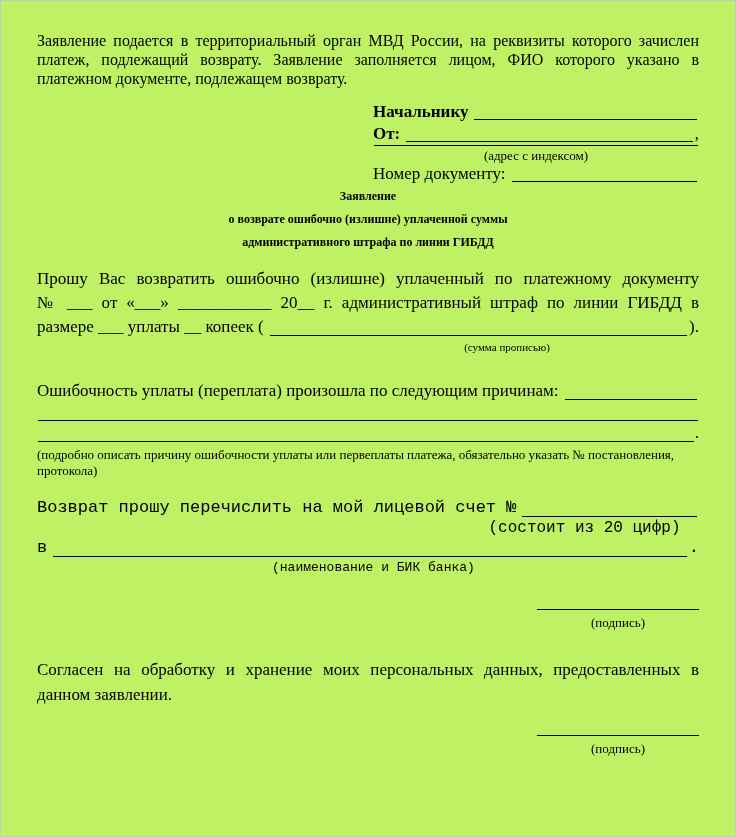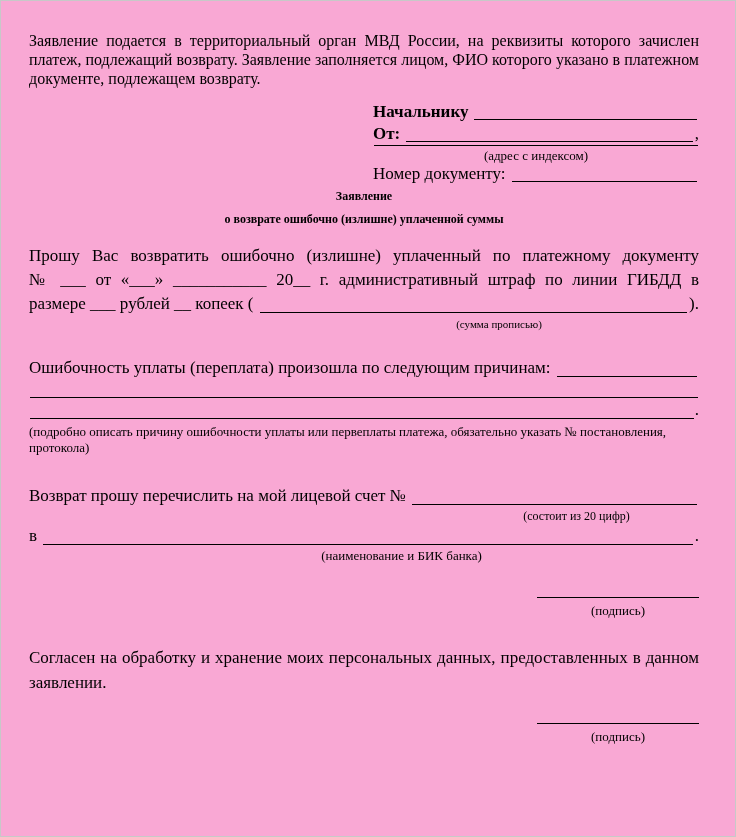--- a/index.html
+++ b/index.html
@@ -1,19 +1,19 @@
 <!DOCTYPE html>
 <html><head>
 <meta charset="utf-8">
 <style>
   html,body { margin:0; padding:0; background:#fff; }
   .page {
     width:736px; height:837px; box-sizing:border-box;
-    border:1px solid #c8c8c8; background:#f9a8d4;
-    padding:30px 36px 0 28px;
+    border:1px solid #c8c8c8; background:#bef264;
+    padding:30px 36px 0 36px;
     font-family:"Liberation Serif","DejaVu Serif",serif;
     color:#000; overflow:hidden;
   }
   .intro { font-size:16px; line-height:19px; text-align:justify; }
 
   .addressee { width:326px; margin:13px 0 0 auto; font-size:17px; line-height:22px; }
   .row { display:flex; align-items:flex-end; }
   .lbl { white-space:nowrap; }
   .b { font-weight:bold; }
   .blank { flex:1 1 auto; border-bottom:1.5px solid #000; margin:0 2px 3px 6px; min-width:10px; }
@@ -23,23 +23,23 @@
   .title { text-align:center; font-weight:bold; font-size:12px; line-height:23px; }
 
   .request { margin-top:13px; font-size:17px; line-height:24px; }
   .just { text-align:justify; text-align-last:justify; }
   .sum-caption { font-size:11px; line-height:16px; margin-left:360px; width:220px; text-align:center; }
 
   .reason { margin-top:24px; font-size:17px; line-height:24px; }
   .blank-row { height:21px; }
   .reason-caption { font-size:13px; line-height:16px; margin-top:2px; }
 
-  .refund { margin-top:28px; font-size:17px; line-height:24px; }
-  .account-caption { font-size:12px; line-height:16px; margin-left:440px; width:215px; text-align:center; }
-  .bank-caption { font-size:13px; line-height:16px; margin-left:235px; width:275px; text-align:center; }
+  .refund { margin-top:17px; font-size:17px; line-height:24px;font-family:Liberation Mono, monospace; }
+  .account-caption { font-size:16px; line-height:16px; margin-left:440px; width:215px; text-align:center; }
+  .bank-caption { font-size:13px; line-height:16px; margin-left:235px; width:275px; }
 
   .sig { width:162px; margin-left:auto; }
   .sig1 { margin-top:33px; }
   .sig2 { margin-top:28px; }
   .sig-line { height:0; border-bottom:1.5px solid #000; }
   .sig-caption { text-align:center; font-size:13px; line-height:16px; margin-top:5px; }
 
   .consent { margin-top:26px; font-size:17px; line-height:25px; text-align:justify; }
 </style>
 </head>
@@ -65,27 +65,28 @@
     <div class="addr-caption">(адрес с индексом)</div>
     <div class="row">
       <span class="lbl">Номер документу:</span>
       <span class="blank"></span>
     </div>
   </div>
 
   <div class="title">
     <div>Заявление</div>
     <div>о возврате ошибочно (излишне) уплаченной суммы</div>
+    <div>административного штрафа по линии ГИБДД</div>
   </div>
 
   <div class="request">
     <div class="just">Прошу Вас возвратить ошибочно (излишне) уплаченный по платежному документу</div>
     <div class="just">№ ___ от «___» ___________ 20__ г. административный штраф по линии ГИБДД в</div>
     <div class="row">
-      <span class="lbl">размере ___ рублей __ копеек (</span>
+      <span class="lbl">размере ___ уплаты __ копеек (</span>
       <span class="blank"></span>
       <span class="lbl">).</span>
     </div>
     <div class="sum-caption">(сумма прописью)</div>
   </div>
 
   <div class="reason">
     <div class="row">
       <span class="lbl">Ошибочность уплаты (переплата) произошла по следующим причинам:</span>
       <span class="blank"></span>

